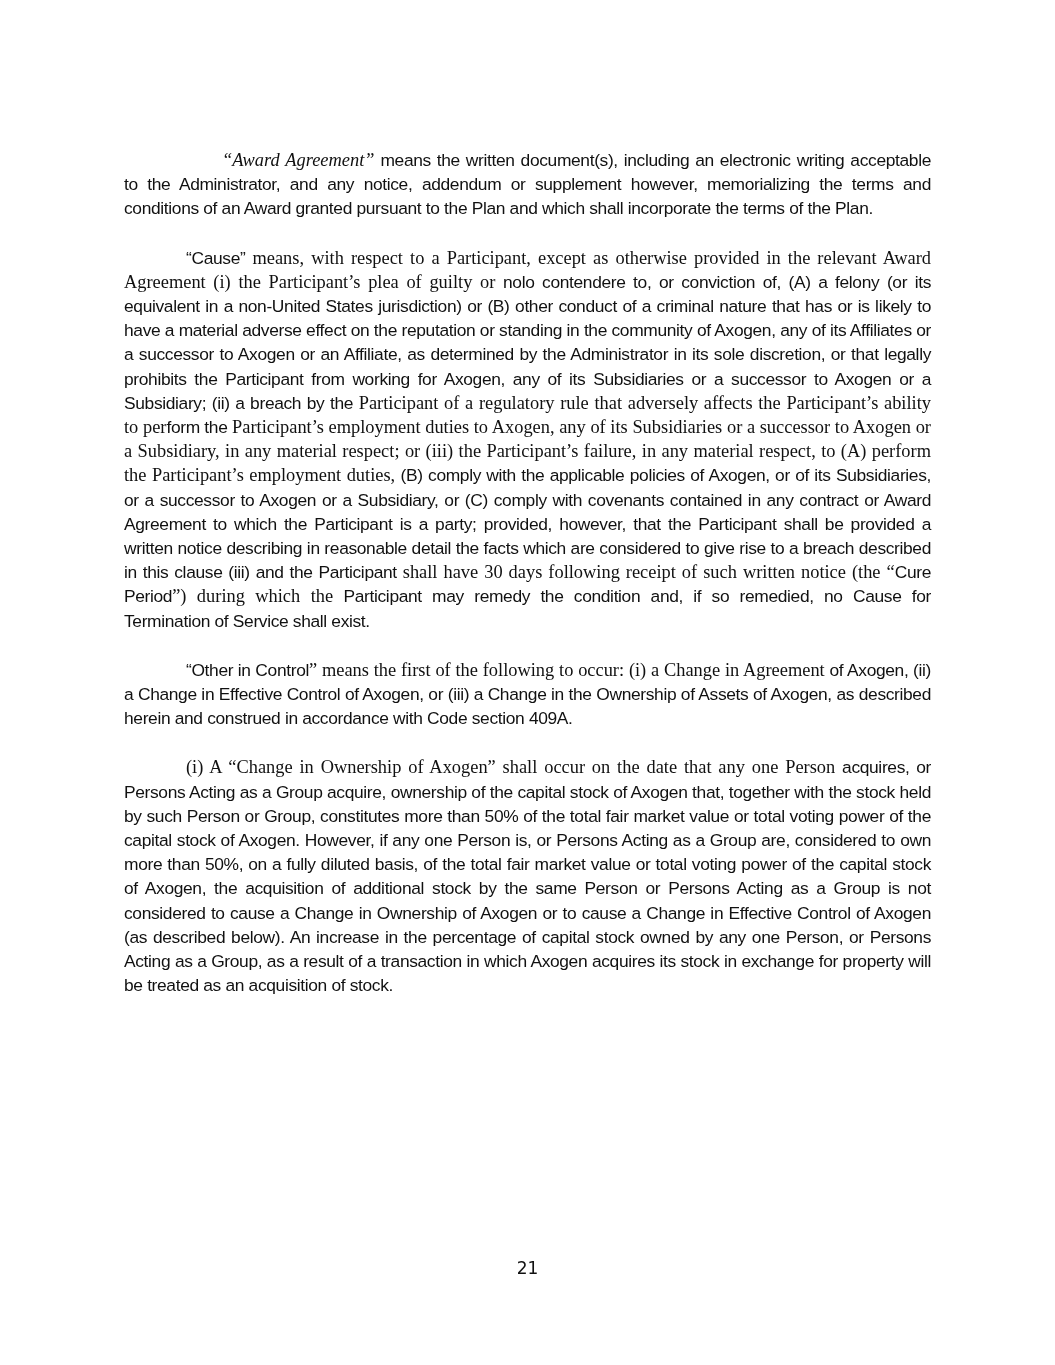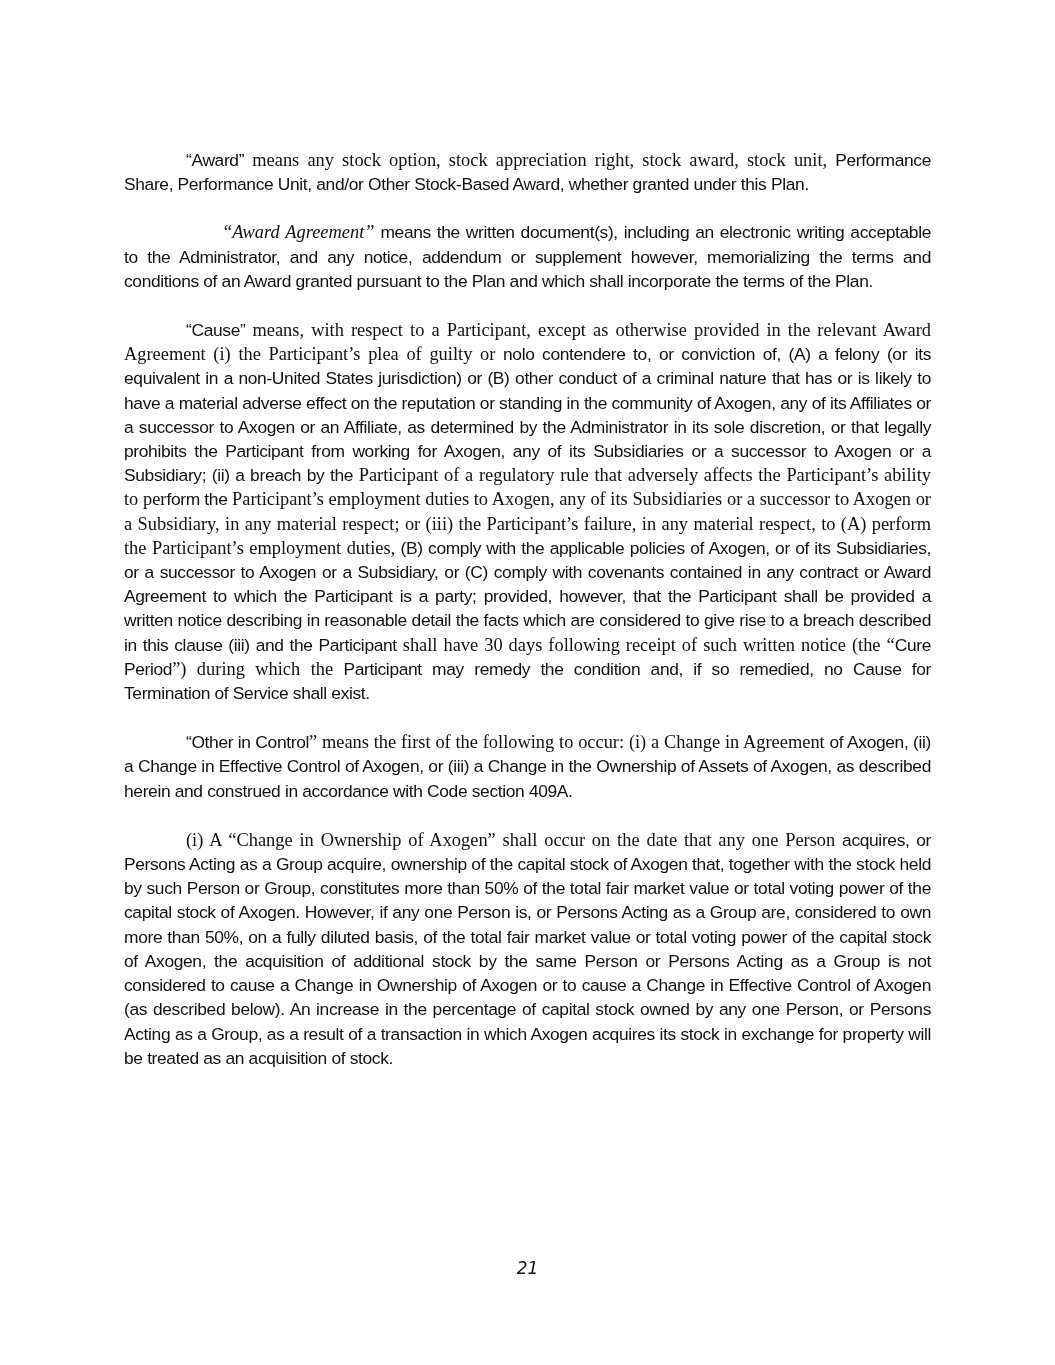--- a/index.html
+++ b/index.html
@@ -5,26 +5,25 @@
   html, body { margin: 0; padding: 0; background: #ffffff; }
   body { width: 1055px; height: 1365px; position: relative; overflow: hidden; color: #111; }
   .page { position: absolute; left: 124px; top: 148px; width: 807px; }
   .para { margin: 0 0 25px 0; text-align: justify; text-align-last: left; font-size: 17.4px; line-height: 24.2px; }
   .indent { display: inline-block; width: 62px; }
   .s { font-family: "Liberation Sans Narrow", "Liberation Sans", sans-serif; font-stretch: condensed; letter-spacing: -0.35px; }
   .r { font-family: "Liberation Serif", serif; font-size: 18.4px; }
   .i { font-family: "Liberation Serif", serif; font-style: italic; font-size: 18.4px; margin-left: 36px; }
   .p1 { margin-bottom: 24px; }
   .page-number { position: absolute; top: 1258px; left: 0; width: 1055px; text-align: center;
-                 font-family: "DejaVu Sans", sans-serif; font-size: 17px; color: #111; font-style: italic; }
+                 font-family: "DejaVu Sans", sans-serif; font-size: 17px; color: #111; }
 </style>
 </head>
 <body>
 
 <div class="page">
-  <p class="para p1"><span class="indent"></span><span class="s">“Award”</span><span class="r"> means any stock option, stock appreciation right, stock award, stock unit, </span><span class="s">Performance Share, Performance Unit, and/or Other Stock-Based Award, whether granted under this Plan.</span></p>
   <p class="para"><span class="indent"></span><span class="i">“Award Agreement”</span><span class="s"> means the written document(s), including an electronic writing acceptable to the Administrator, and any notice, addendum or supplement however, memorializing the terms and conditions of an Award granted pursuant to the Plan and which shall incorporate the terms of the Plan.</span></p>
   <p class="para"><span class="indent"></span><span class="s">“Cause”</span><span class="r"> means, with respect to a Participant, except as otherwise provided in the relevant Award Agreement (i) the Participant’s plea of guilty or </span><span class="s">nolo contendere to, or conviction of, (A) a felony (or its equivalent in a non-United States jurisdiction) or (B) other conduct of a criminal nature that has or is likely to have a material adverse effect on the reputation or standing in the community of Axogen, any of its Affiliates or a successor to Axogen or an Affiliate, as determined by the Administrator in its sole discretion, or that legally prohibits the Participant from working for Axogen, any of its Subsidiaries or a successor to Axogen or a Subsidiary; (ii) a breach by the </span><span class="r">Participant of a regulatory rule that adversely affects the Participant’s ability to per</span><span class="s">form the </span><span class="r">Participant’s employment duties to Axogen, any of its Subsidiaries or a successor to Axogen or a Subsidiary, in any material respect; or (iii) the Participant’s failure, in any material respect, to (A) perform the Participant’s employment duties, </span><span class="s">(B) comply with the applicable policies of Axogen, or of its Subsidiaries, or a successor to Axogen or a Subsidiary, or (C) comply with covenants contained in any contract or Award Agreement to which the Participant is a party; provided, however, that the Participant shall be provided a written notice describing in reasonable detail the facts which are considered to give rise to a breach described in this clause (iii) and the Participant </span><span class="r">shall have 30 days following receipt of such written notice (the “</span><span class="s">Cure Period</span><span class="r">”) during which the </span><span class="s">Participant may remedy the condition and, if so remedied, no Cause for Termination of Service shall exist.</span></p>
   <p class="para"><span class="indent"></span><span class="s">“Other in Control</span><span class="r">” means the first of the following to occur: (i) a Change in Agreement </span><span class="s">of Axogen, (ii) a Change in Effective Control of Axogen, or (iii) a Change in the Ownership of Assets of Axogen, as described herein and construed in accordance with Code section 409A.</span></p>
   <p class="para"><span class="indent"></span><span class="r">(i) A “Change in Ownership of Axogen” shall occur on the date that any one Person </span><span class="s">acquires, or Persons Acting as a Group acquire, ownership of the capital stock of Axogen that, together with the stock held by such Person or Group, constitutes more than 50% of the total fair market value or total voting power of the capital stock of Axogen. However, if any one Person is, or Persons Acting as a Group are, considered to own more than 50%, on a fully diluted basis, of the total fair market value or total voting power of the capital stock of Axogen, the acquisition of additional stock by the same Person or Persons Acting as a Group is not considered to cause a Change in Ownership of Axogen or to cause a Change in Effective Control of Axogen (as described below). An increase in the percentage of capital stock owned by any one Person, or Persons Acting as a Group, as a result of a transaction in which Axogen acquires its stock in exchange for property will be treated as an acquisition of stock.</span></p>
 </div>
 
 <div class="page-number">21</div>
 
 </body></html>

